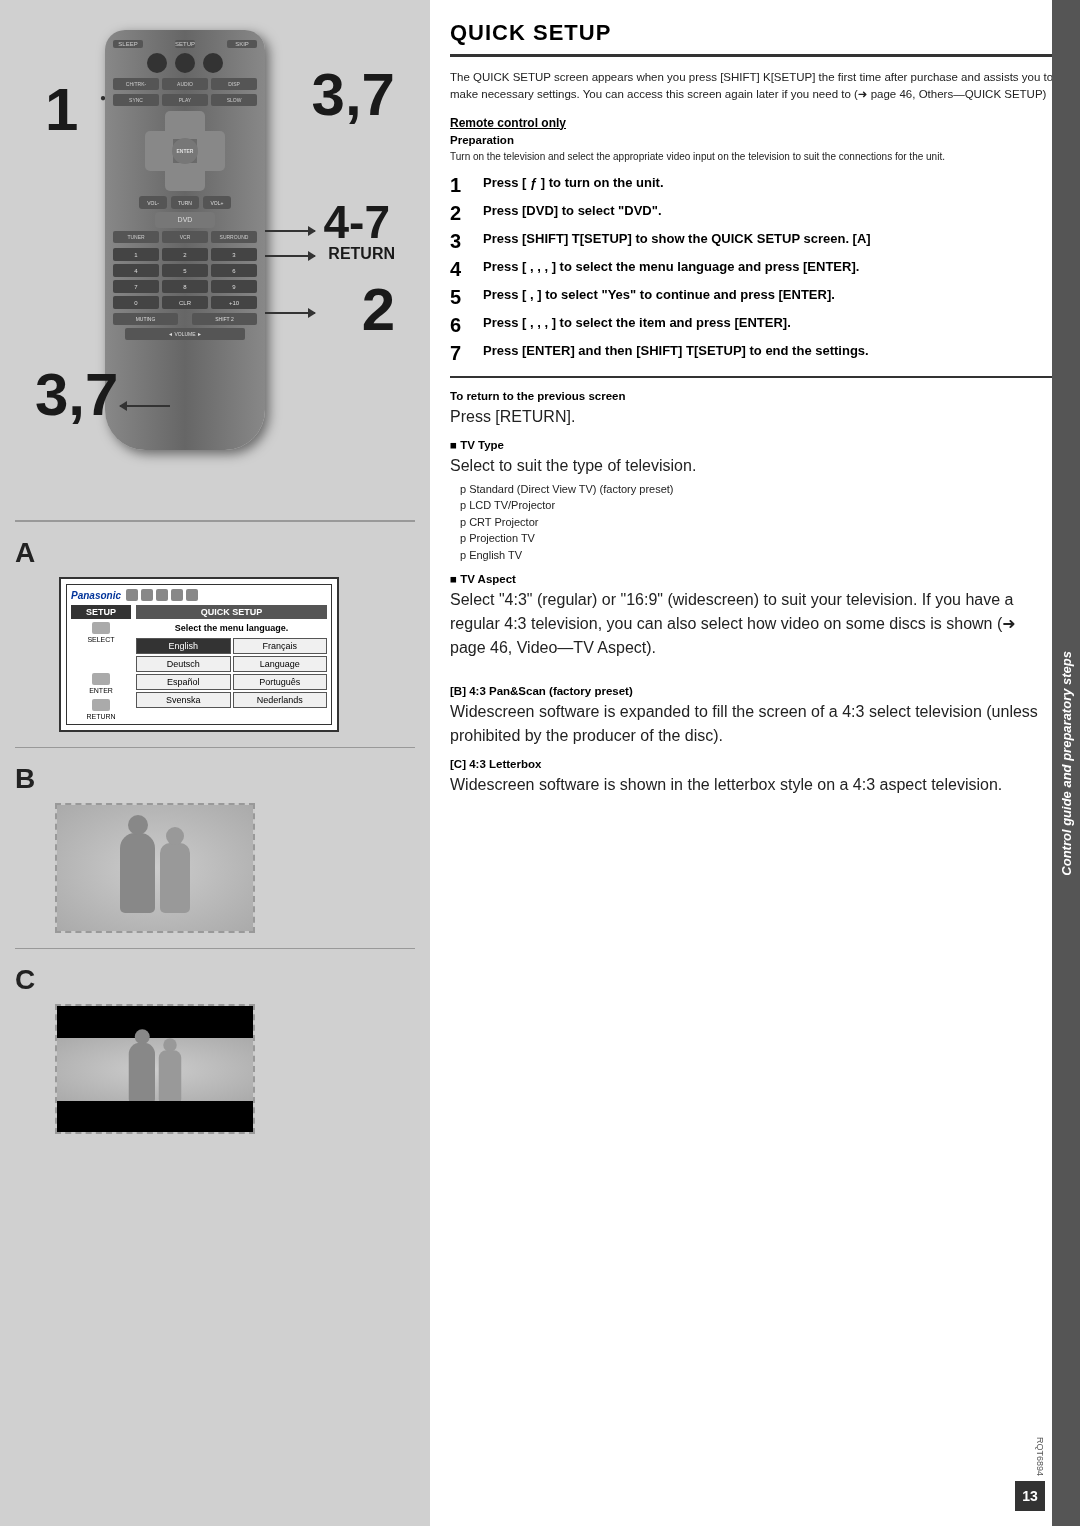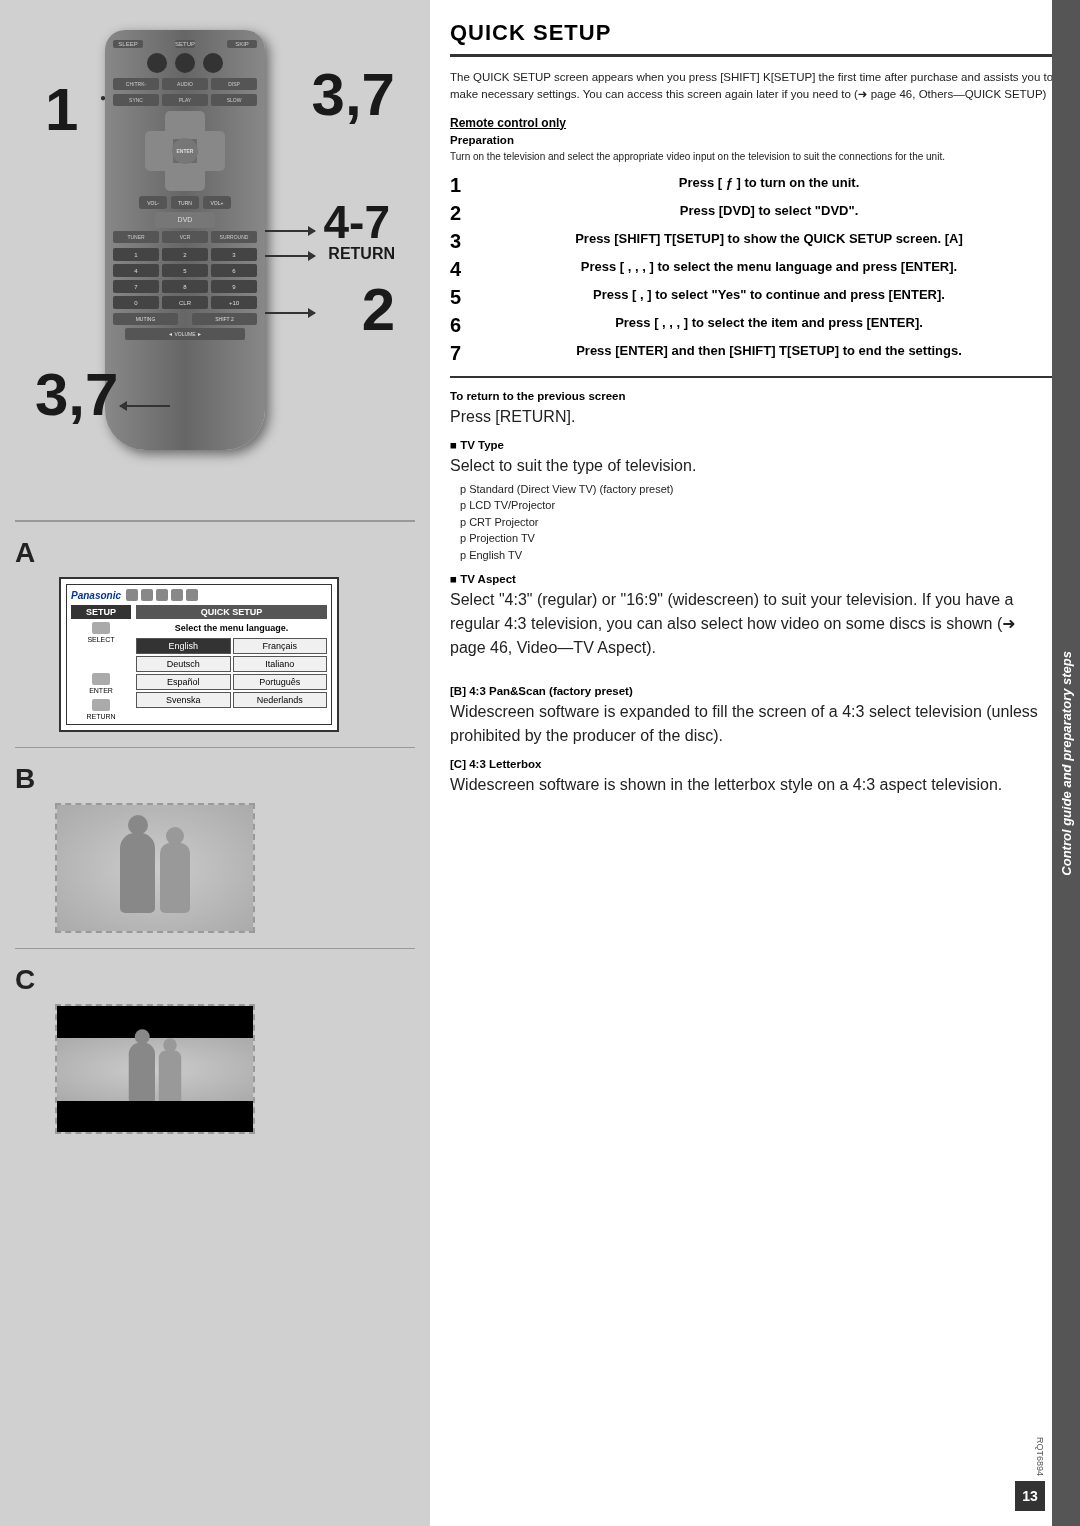--- a/index.html
+++ b/index.html
@@ -217,21 +217,20 @@
       font-weight: bold;
       min-width: 25px;
       line-height: 1.1;
     }
 
     .step-text {
       font-size: 13px;
       font-weight: bold;
       line-height: 1.4;
       flex: 1;
-      text-align: center;
     }
 
     hr.divider {
       border: none;
       border-top: 2px solid #333;
       margin: 12px 0;
     }
 
     .note-section {
       margin-bottom: 10px;
@@ -892,21 +891,21 @@
             </div>
           </div>
 
           <div style="flex:1;">
             <div class="setup-quick-tab">QUICK SETUP</div>
             <div class="setup-select-text">Select the menu language.</div>
             <div class="lang-grid">
               <div class="lang-btn selected">English</div>
               <div class="lang-btn">Français</div>
               <div class="lang-btn">Deutsch</div>
-              <div class="lang-btn">Italiano</div>
+              <div class="lang-btn">Language</div>
               <div class="lang-btn">Español</div>
               <div class="lang-btn">Português</div>
               <div class="lang-btn">Svenska</div>
               <div class="lang-btn">Nederlands</div>
             </div>
           </div>
         </div>
       </div>
     </div>
   </div>

